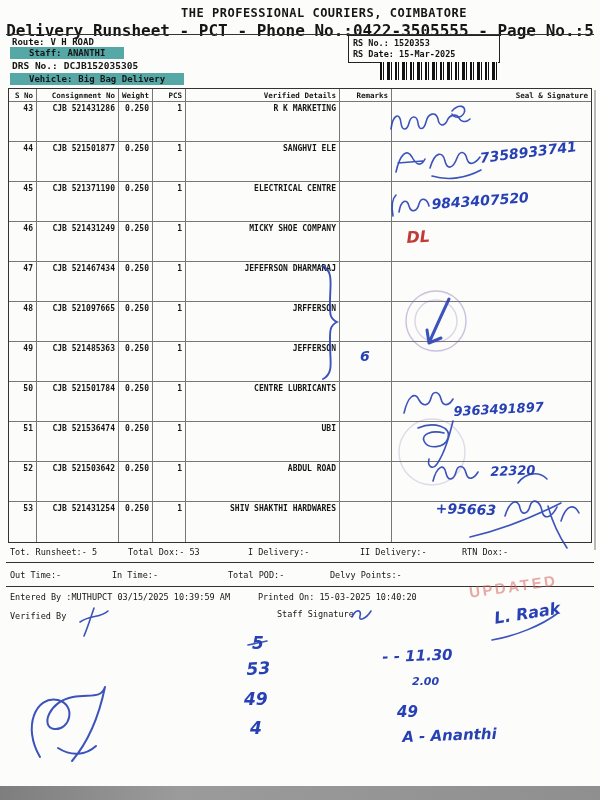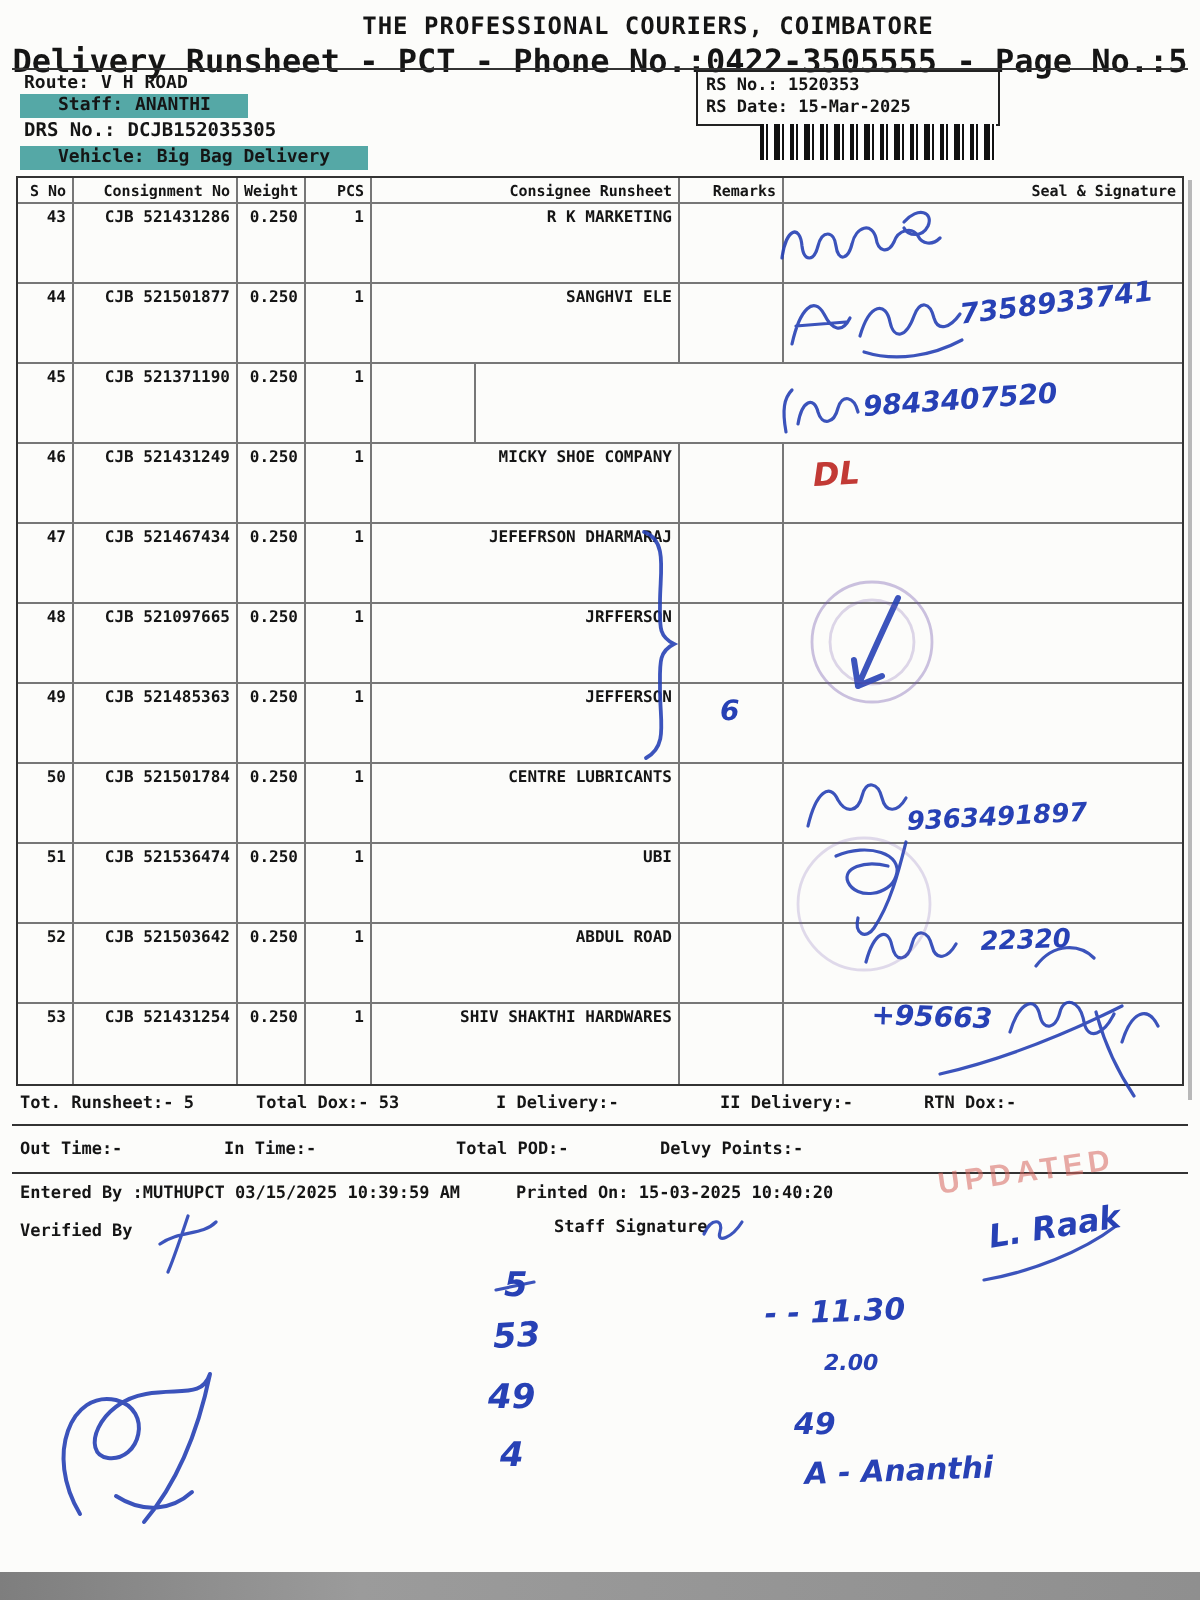--- a/index.html
+++ b/index.html
@@ -18,21 +18,21 @@
            #111 7px 10px,#fff 10px 11px,#111 11px 12px,#fff 12px 15px);}
   #ctable{left:8px;top:88px;width:584px;border:1.2px solid #333;box-sizing:border-box;}
   .tr{display:flex;height:40px;text-align:right;}
   .tr.head{height:13px;}
   .tr.last .td{border-bottom:none;}
   .td{box-sizing:border-box;border-right:1px solid #777;border-bottom:1px solid #777;
       padding:2px 3px;font-size:8px;font-weight:700;overflow:hidden;white-space:nowrap;}
   .th{font-size:7.5px;}
   .c0{width:28px}.c1{width:82px}.c2{width:34px}.c3{width:33px}.c4{width:154px}.c5{width:52px}
   .c6{flex:1;border-right:none;}
-  .ftr{font-size:8.5px;font-weight:700;white-space:nowrap;}
+  .ftr{font-size:8.5px;font-weight:400;white-space:nowrap;}
   .hw{font-family:"DejaVu Sans",sans-serif;font-style:italic;color:#2741b5;font-weight:700;
       white-space:nowrap;transform-origin:left top;}
   .hw.red{color:#c23a35;}
   .stamp-red{color:rgba(213,100,92,.55);font-family:"Liberation Sans",sans-serif;font-weight:700;
              font-size:15px;letter-spacing:2.5px;transform:rotate(-8deg);transform-origin:left top;}
   #ink{left:0;top:0;pointer-events:none;}
   .botbar{left:0;top:786px;width:600px;height:14px;background:linear-gradient(90deg,#7e7e7e,#9b9b9b 30%,#8f8f8f);}
   .redge{left:594px;top:90px;width:2px;height:460px;background:#b8b8b8;}
 </style>
 </head>
@@ -62,21 +62,21 @@
     <div><span>RS Date:</span> <span>15-Mar-2025</span></div>
   </div>
   <div class="abs barcode" style="left:380px;top:62px;width:118px;height:18px"></div>
 
   <div class="abs" id="ctable">
     <div class="tr head">
       <div class="td th c0">S No</div>
       <div class="td th c1">Consignment No</div>
       <div class="td th c2">Weight</div>
       <div class="td th c3">PCS</div>
-      <div class="td th c4">Consignee Runsheet</div>
+      <div class="td th c4">Verified Details</div>
       <div class="td th c5">Remarks</div>
       <div class="td th c6">Seal &amp; Signature</div>
     </div>
 
     <div class="tr">
       <div class="td c0">43</div>
       <div class="td c1">CJB 521431286</div>
       <div class="td c2">0.250</div>
       <div class="td c3">1</div>
       <div class="td c4">R K MARKETING</div>
@@ -90,20 +90,21 @@
       <div class="td c3">1</div>
       <div class="td c4">SANGHVI ELE</div>
       <div class="td c5"></div>
       <div class="td c6"></div>
     </div>
     <div class="tr">
       <div class="td c0">45</div>
       <div class="td c1">CJB 521371190</div>
       <div class="td c2">0.250</div>
       <div class="td c3">1</div>
+      <div class="td c4">ELECTRICAL CENTRE</div>
       <div class="td c5"></div>
       <div class="td c6"></div>
     </div>
     <div class="tr">
       <div class="td c0">46</div>
       <div class="td c1">CJB 521431249</div>
       <div class="td c2">0.250</div>
       <div class="td c3">1</div>
       <div class="td c4">MICKY SHOE COMPANY</div>
       <div class="td c5"></div>

